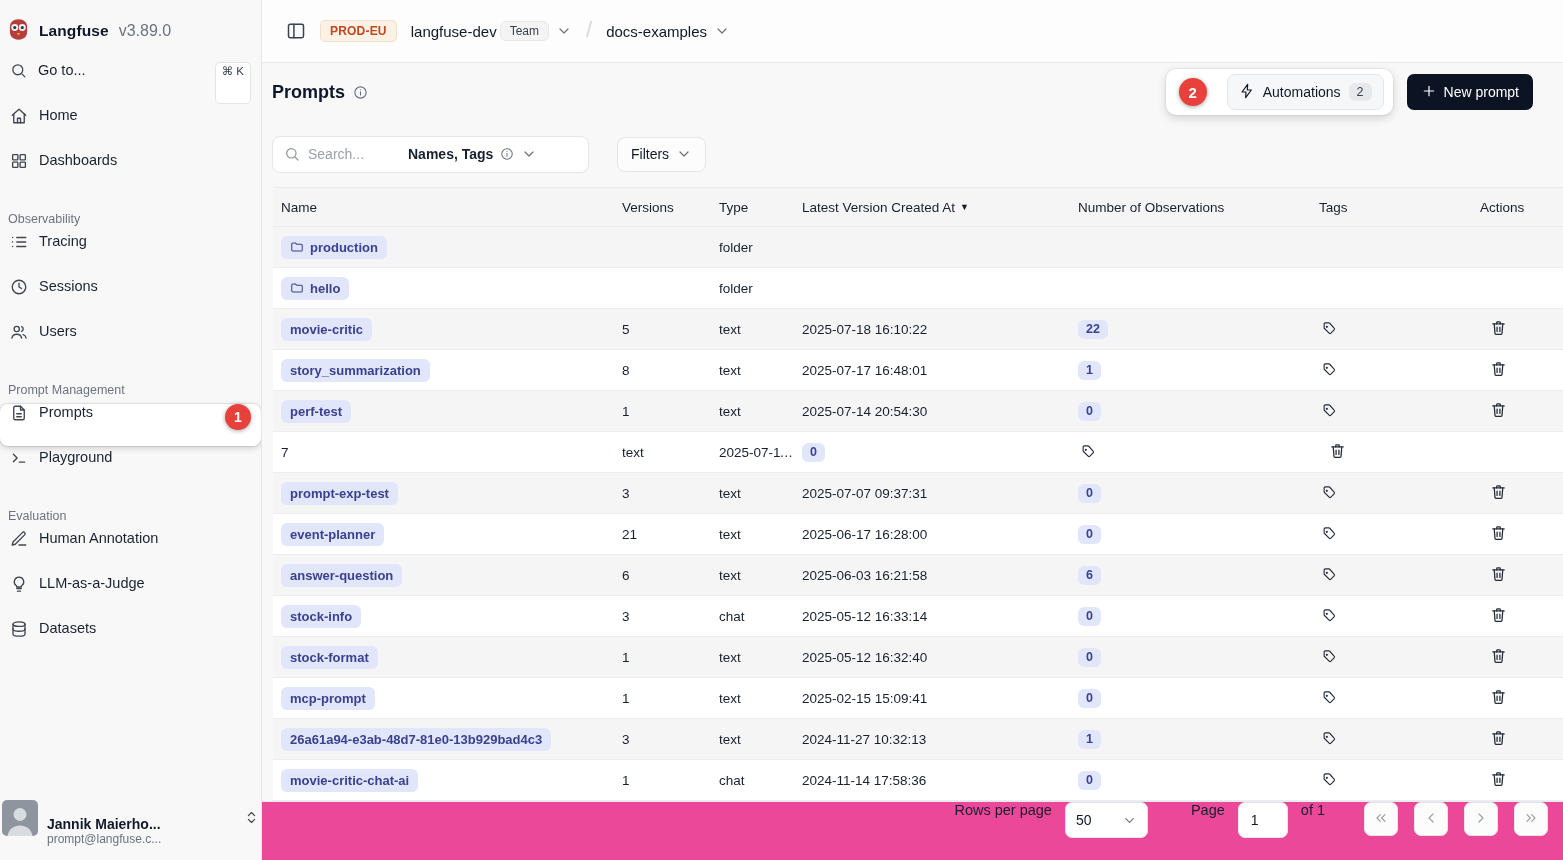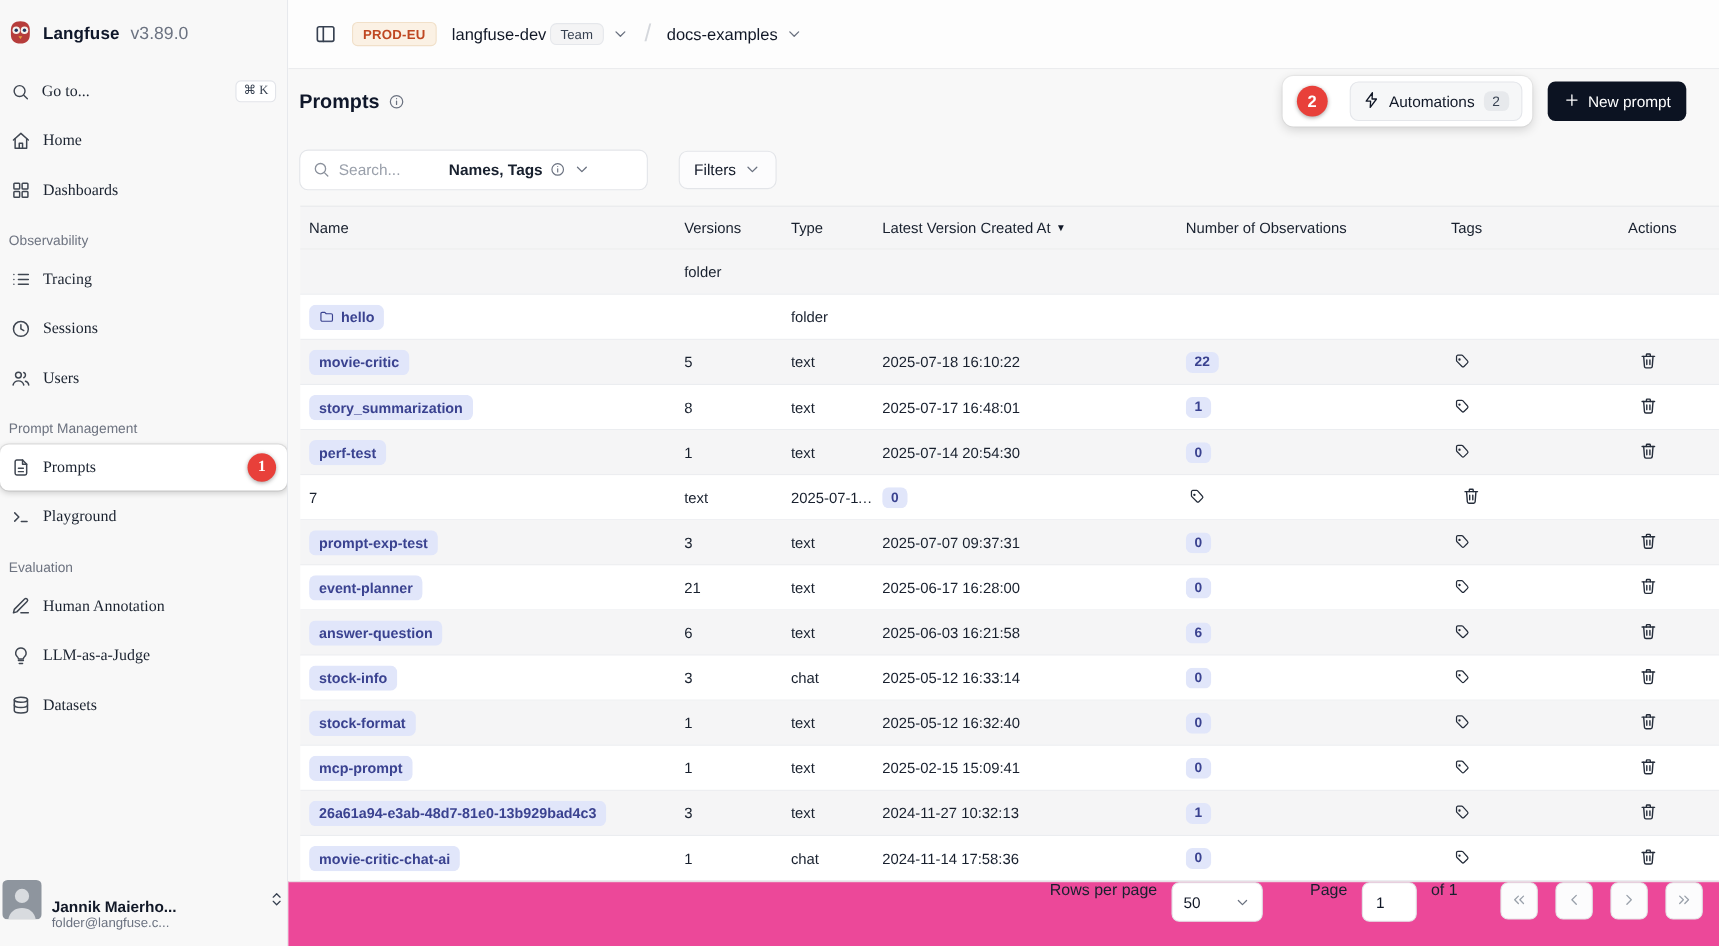--- a/index.html
+++ b/index.html
@@ -12,22 +12,22 @@
 
   
   .sidebar {
     width:262px; min-width:262px; background:#f8f8f8; border-right:1px solid #e5e7eb;
     display:flex; flex-direction:column; padding:0 0; height:100%;
   }
   .side-logo { height:62px; display:flex; align-items:center; gap:8px; padding-left:6px; }
   .logo-text { font-weight:700; font-size:15.5px; color:#0f172a; letter-spacing:.1px; }
   .logo-version { font-size:16px; color:#6b7280; margin-left:2px; }
   .nav-item {
-    height:42px; margin-bottom:3px; display:flex; align-items:center; gap:11px;
-    padding:0 10px; border-radius:8px; cursor:pointer; color:#111827;font-family:Liberation Serif, serif;
+    height:42px; margin-bottom:3px; display:flex; gap:11px;
+    padding:0 10px; border-radius:8px; cursor:pointer; color:#111827;
   }
   .nav-item .nav-icon { color:#3f4651; display:flex; }
   .nav-label { font-size:14.5px; font-weight:500; color:#1b2330; }
   .nav-item.active {
     background:#fff; box-shadow:0 0 0 1px rgba(0,0,0,.07), 0 2px 6px rgba(0,0,0,.18);
   }
   .nav-section-label { font-size:12.5px; color:#6d7380; margin:18px 0 7px; padding-left:8px; }
   .kbd {
     margin-left:auto; font-size:11.5px; color:#374151; border:1px solid #e2e4e9;
     background:#fff; border-radius:5px; padding:2px 6px; line-height:1.2;
@@ -299,21 +299,21 @@
     <div class="side-user">
       <span class="avatar">
           <svg viewBox="0 0 36 36" width="36" height="36">
             <rect width="36" height="36" fill="#8e959e"></rect>
             <circle cx="18" cy="14.5" r="6.5" fill="#d8dbdf"></circle>
             <path d="M5.5 36c1.2-7 6.3-10.5 12.5-10.5S29.3 29 30.5 36z" fill="#d8dbdf"></path>
           </svg>
         </span>
       <span class="user-meta">
         <span class="user-name">Jannik Maierho...</span>
-        <span class="user-email">folder@langfuse.c...</span>
+        <span class="user-email">prompt@langfuse.c...</span>
       </span>
       <span class="updown">
           <svg viewBox="0 0 24 24" width="15" height="15" fill="none" stroke="currentColor" stroke-width="1.8" stroke-linecap="round" stroke-linejoin="round">
             <path d="m7 15 5 5 5-5"></path>
             <path d="m7 9 5-5 5 5"></path>
           </svg>
         </span>
     </div>
   </aside>
 
@@ -419,20 +419,28 @@
         <span>Latest Version Created At</span>
         <span class="sort-arrow">▼</span>
       </div>
       <div class="cell th">Number of Observations</div>
       <div class="cell th">Tags</div>
       <div class="cell th">Actions</div>
     </div>
 
     <div class="tbody">
         <div class="trow striped">
+          <div class="cell"><span class="pill name-pill">
+              <span class="pill-ic">
+                <svg viewBox="0 0 24 24" width="14" height="14" fill="none" stroke="currentColor" stroke-width="1.8" stroke-linecap="round" stroke-linejoin="round">
+                  <path d="M3 7a2 2 0 0 1 2-2h4l2.2 2.2H19a2 2 0 0 1 2 2V17a2 2 0 0 1-2 2H5a2 2 0 0 1-2-2z"></path>
+                </svg>
+              </span>
+              <span>production</span>
+            </span></div>
           <div class="cell"></div>
           <div class="cell">folder</div>
           <div class="cell"></div>
           <div class="cell"></div>
           <div class="cell"></div>
           <div class="cell actions-cell"></div>
         </div>
         <div class="trow">
           <div class="cell"><span class="pill name-pill">
               <span class="pill-ic">

